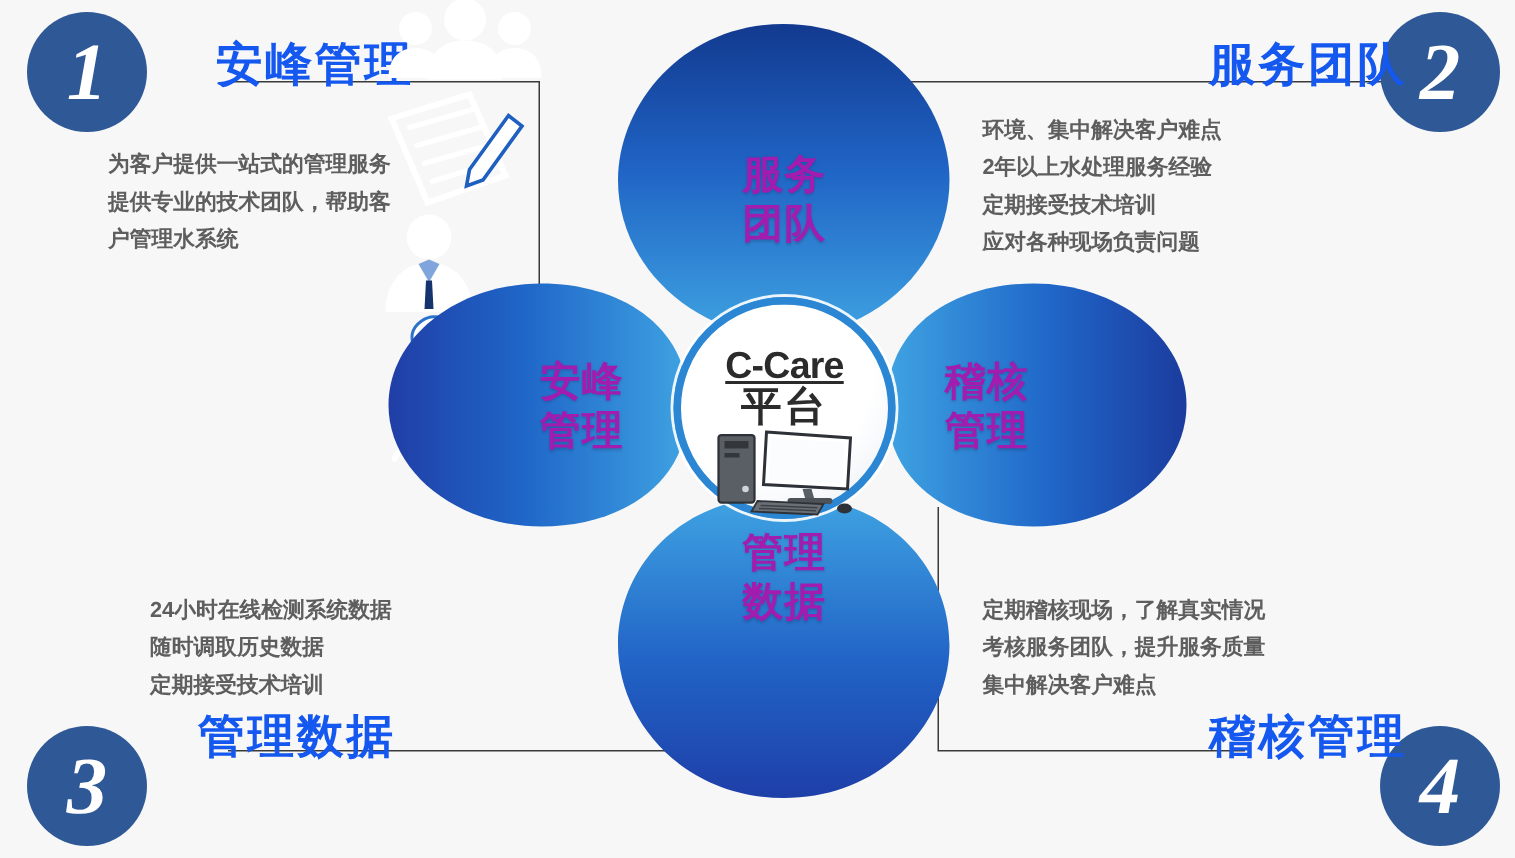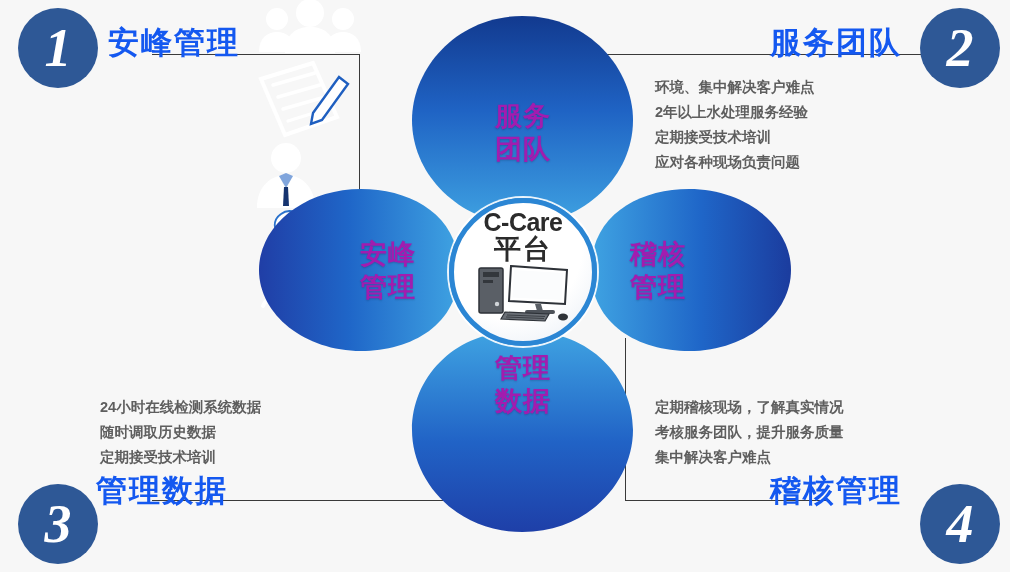--- a/index.html
+++ b/index.html
@@ -30,20 +30,21 @@
   #badge4{left:920px;top:484px;}
 
   
   .quad-title{
     position:absolute;
     color:#1458f0;
     font-weight:bold;
     font-size:31px;
     letter-spacing:2px;
     white-space:nowrap;
+    margin-left:36px;
   }
   #title1{left:108px;top:22px;}
   #title2{left:770px;top:22px;}
   #title3{left:96px;top:470px;}
   #title4{left:770px;top:470px;}
 
   
   .quad-body{
     position:absolute;
     color:#5e5e5e;
@@ -114,26 +115,27 @@
   #hub{
     position:absolute;left:194px;top:198px;
     width:148px;height:148px;border-radius:50%;
     background:radial-gradient(circle at 40% 32%, #ffffff 0%, #ffffff 58%, #f3f6fa 78%, #e8eef6 100%);
     border:5px solid #2b86d4;
     box-sizing:border-box;
     display:flex;flex-direction:column;align-items:center;
     box-shadow:0 0 0 2px rgba(255,255,255,.9);
   }
   #hub-title{
-    margin-top:6px;
+    margin-top:28px;
     color:#2b2b2b;
     font-size:25px;
     font-weight:bold;
     letter-spacing:-.5px;
     line-height:26px;
+    text-decoration:underline;
   }
   #hub-sub{
     color:#2b2b2b;
     font-size:27px;
     font-weight:bold;
     line-height:28px;
     letter-spacing:2px;
     text-align:center;
   }
   #hub-icon{margin-top:1px;}
@@ -161,20 +163,25 @@
   </div>
   <div class="num-badge" id="badge4">
     <span>4</span>
   </div>
 
   <div class="quad-title" id="title1">安峰管理</div>
   <div class="quad-title" id="title2">服务团队</div>
   <div class="quad-title" id="title3">管理数据</div>
   <div class="quad-title" id="title4">稽核管理</div>
 
+  <div class="quad-body" id="body1">
+    <div>为客户提供一站式的管理服务</div>
+    <div>提供专业的技术团队，帮助客</div>
+    <div>户管理水系统</div>
+  </div>
   <div class="quad-body" id="body2">
     <div>环境、集中解决客户难点</div>
     <div>2年以上水处理服务经验</div>
     <div>定期接受技术培训</div>
     <div>应对各种现场负责问题</div>
   </div>
   <div class="quad-body" id="body3">
     <div>24小时在线检测系统数据</div>
     <div>随时调取历史数据</div>
     <div>定期接受技术培训</div>

